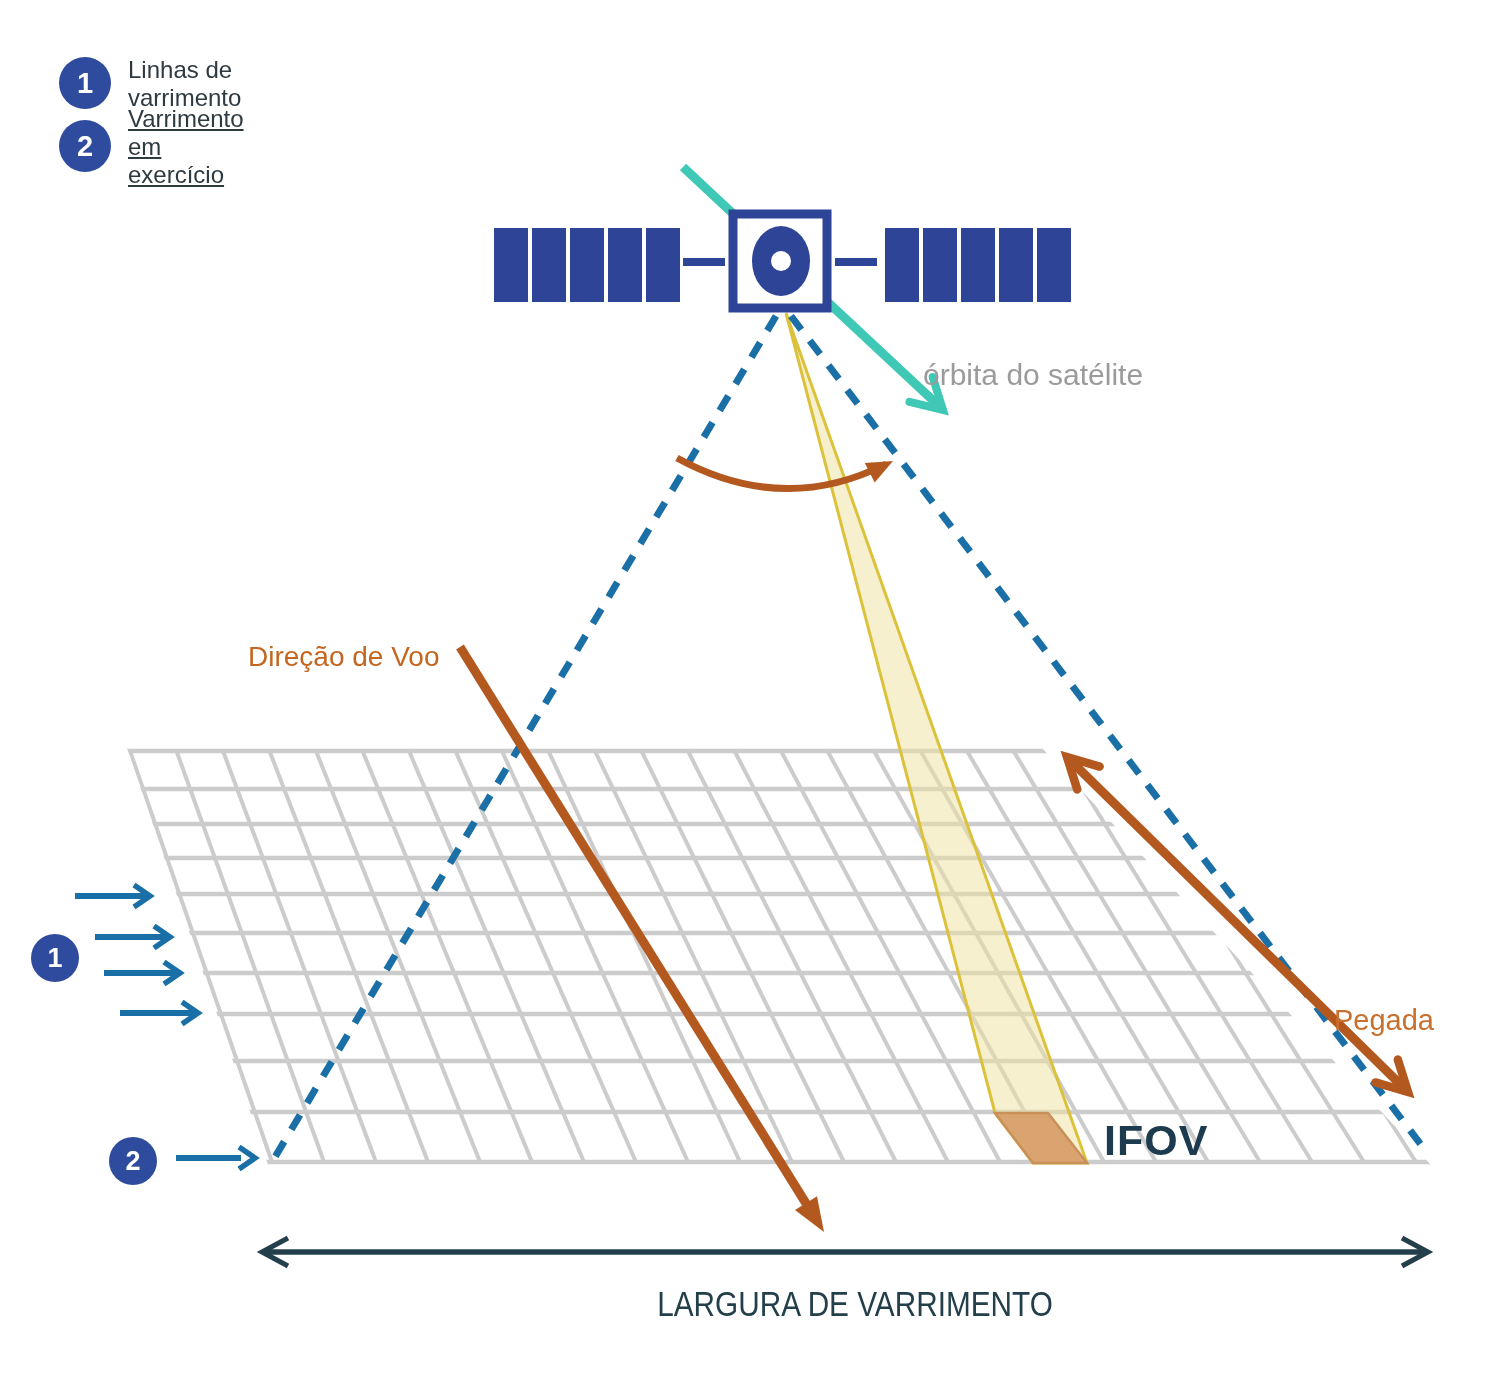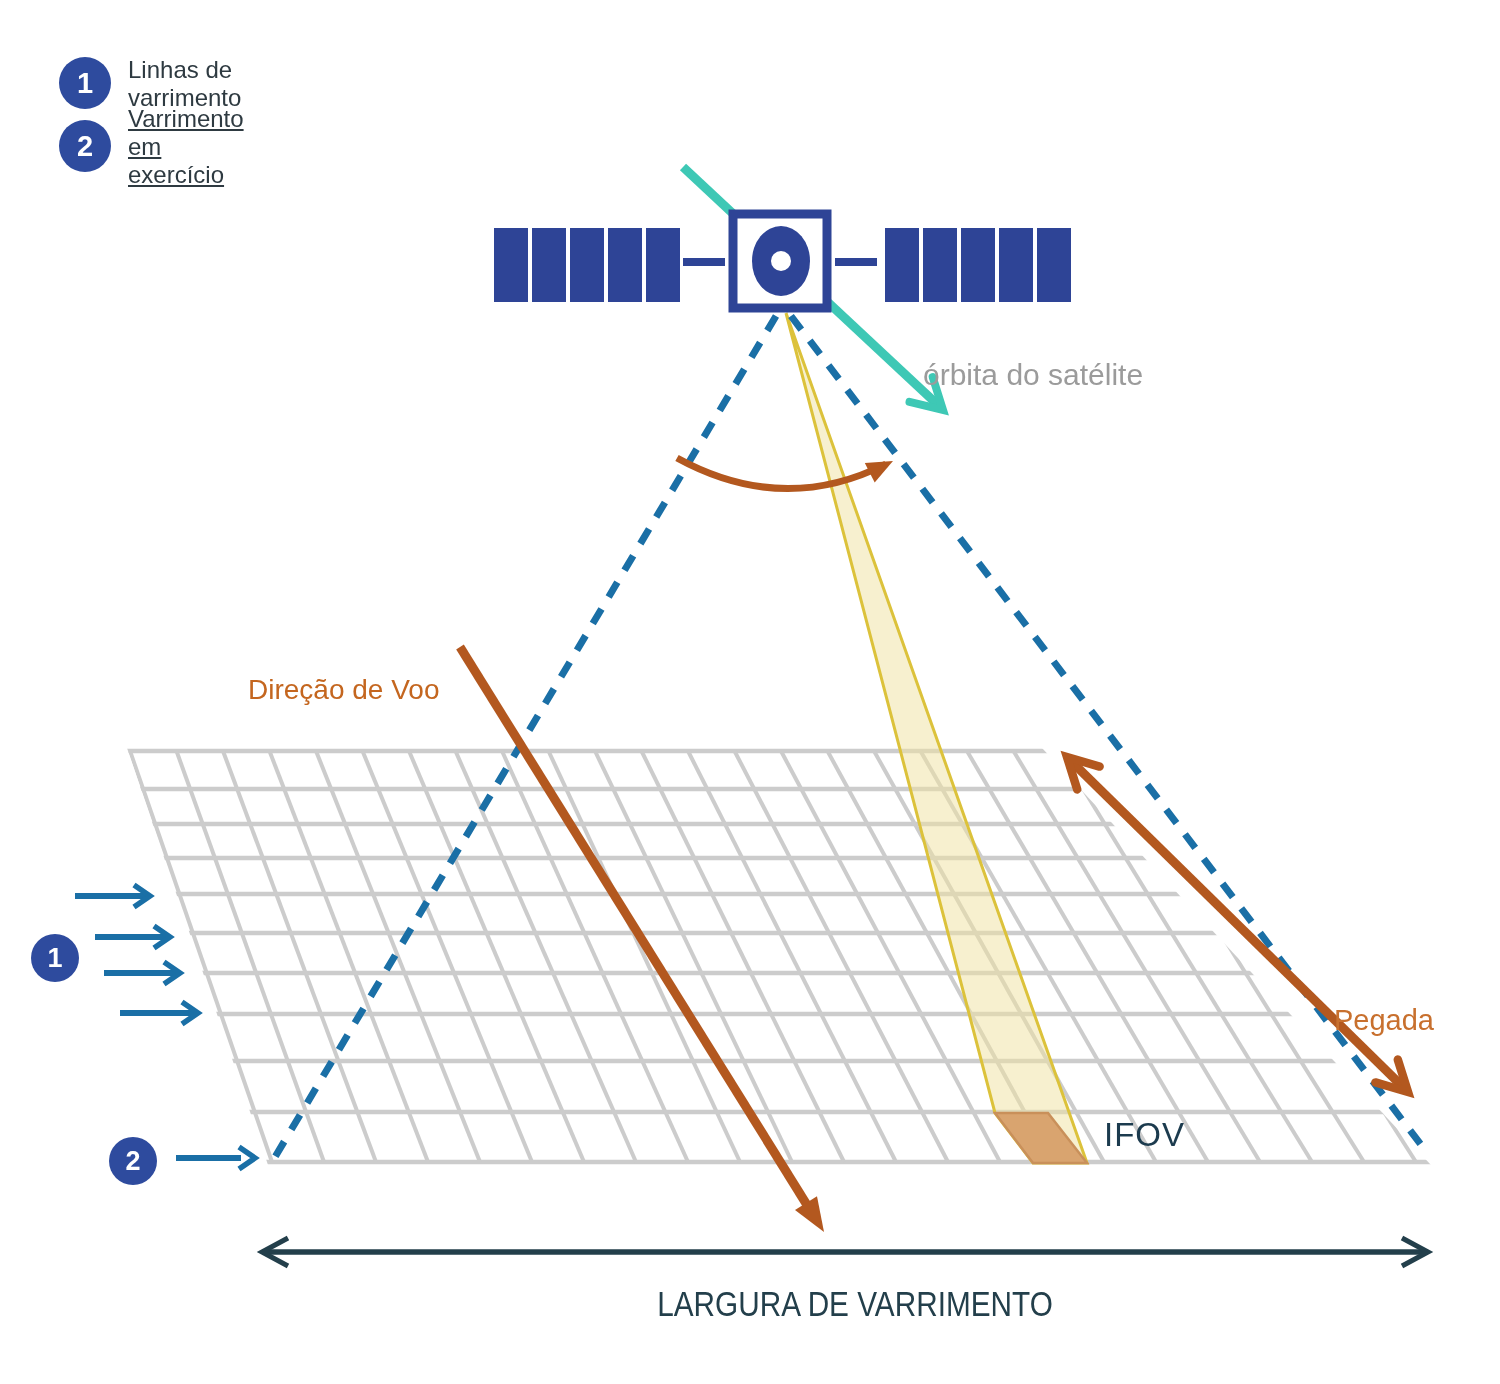--- a/index.html
+++ b/index.html
@@ -15,21 +15,21 @@
   .lbl{position:absolute;white-space:nowrap;}
   .legend{position:absolute;left:0;top:0;}
   .badge{position:absolute;border-radius:50%;background:var(--c-royal);color:#fff;
          display:flex;align-items:center;justify-content:center;font-weight:bold;}
   .badge.lg{width:52px;height:52px;font-size:29px;}
   .badge.sm{width:48px;height:48px;font-size:27px;}
   .legend-text{position:absolute;color:var(--c-legend);font-size:24px;transform:translateY(-50%);}
   .orbit-label{color:var(--c-graylabel);font-size:30px;}
   .flight-label{color:var(--c-orange);font-size:28px;}
   .footprint-label{color:#C8702E;font-size:29px;}
-  .ifov-label{color:var(--c-ifov-text);font-size:33px;font-weight:normal;letter-spacing:1px;}
+  .ifov-label{color:var(--c-ifov-text);font-size:43px;font-weight:bold;letter-spacing:1px;}
   .swath-label{color:var(--c-navy);font-size:35px;transform:translateX(-50%) scaleX(0.85);transform-origin:center;}
 </style>
 </head>
 <body>
 
 <div class="stage">
 
   <svg width="1500" height="1384" viewBox="0 0 1500 1384">
     <defs>
       <clipPath id="gridClip">
@@ -169,17 +169,17 @@
   </div>
 
   <div class="badge sm" style="left:31px;top:934px;">
     <span>1</span>
   </div>
   <div class="badge sm" style="left:109px;top:1137px;">
     <span>2</span>
   </div>
 
   <div class="lbl orbit-label" style="left:923px;top:338px;margin-top:20px;">órbita do satélite</div>
-  <div class="lbl flight-label" style="left:248px;top:674px;text-align:right;">Direção de Voo</div>
+  <div class="lbl flight-label" style="left:248px;top:641px;text-align:right;">Direção de Voo</div>
   <div class="lbl footprint-label" style="left:1334px;top:1004px;">Pegada</div>
   <div class="lbl ifov-label" style="left:1104px;top:1116px;">IFOV</div>
   <div class="lbl swath-label" style="left:855px;top:1284px;">LARGURA DE VARRIMENTO</div>
 </div>
 
 </body></html>

